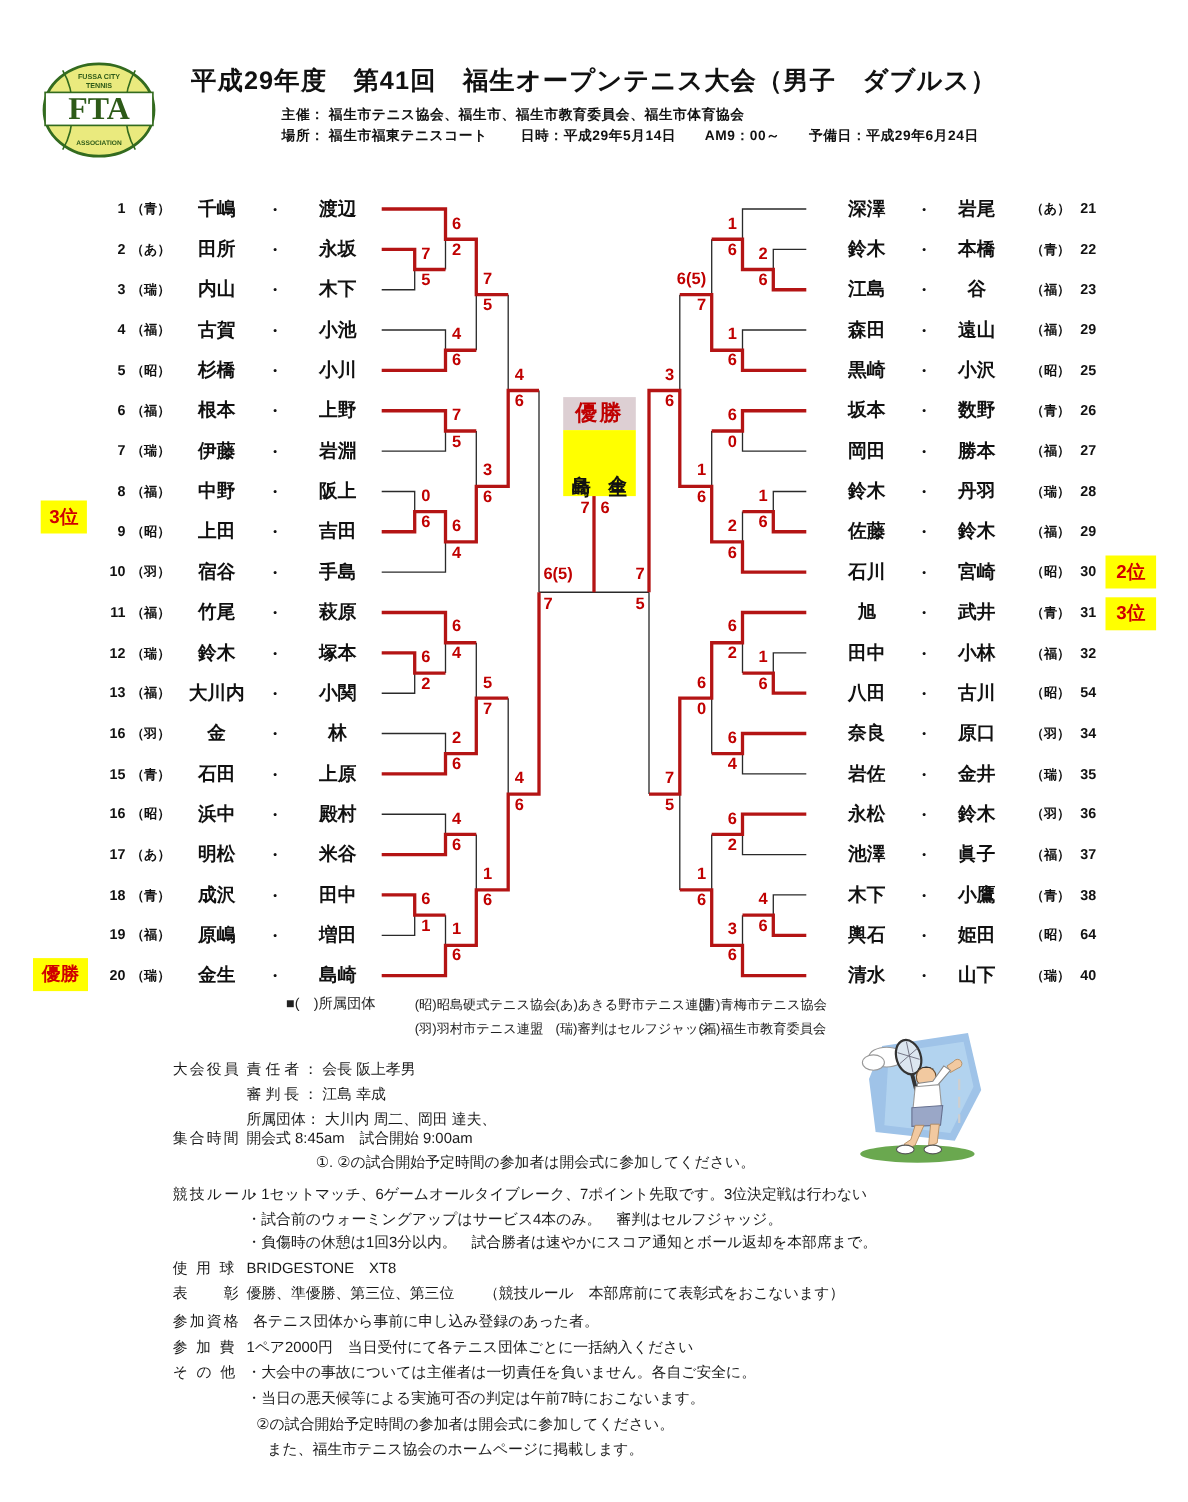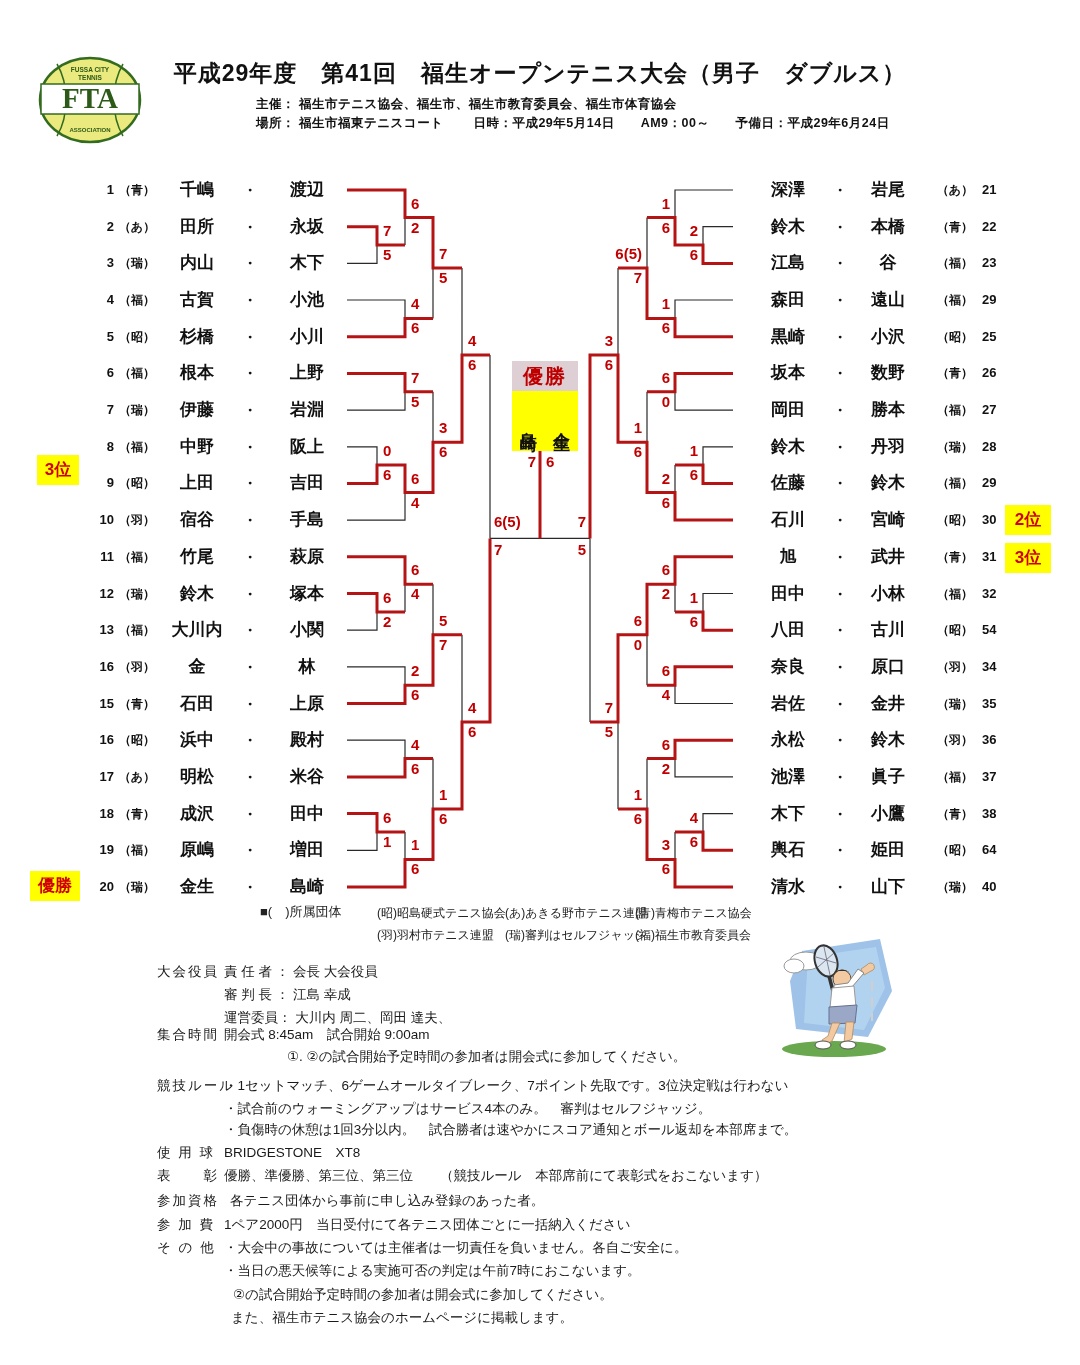--- a/index.html
+++ b/index.html
@@ -469,43 +469,43 @@
 
 <div class="lg lg-h" style="left:260px;top:903px">■(　)所属団体</div>
 <div class="lg" style="left:377px;top:905px">(昭)昭島硬式テニス協会</div>
 <div class="lg" style="left:505px;top:905px">(あ)あきる野市テニス連盟</div>
 <div class="lg" style="left:635px;top:905px">(青)青梅市テニス協会</div>
 <div class="lg" style="left:377px;top:927px">(羽)羽村市テニス連盟</div>
 <div class="lg" style="left:505px;top:927px">(瑞)審判はセルフジャッジ</div>
 <div class="lg" style="left:635px;top:927px">(福)福生市教育委員会</div>
 
 <div class="il" style="left:157px;top:963px">大会役員</div>
-<div class="ic" style="left:224px;top:963px">責 任 者 ： 会長 大会役員</div>
+<div class="ic" style="left:224px;top:963px">責 任 者 ： 会長 阪上孝男</div>
 <div class="ic" style="left:224px;top:986px">審 判 長 ： 江島 幸成</div>
-<div class="ic" style="left:224px;top:1009px">運営委員： 大川内 周二、岡田 達夫、</div>
+<div class="ic" style="left:224px;top:1009px">所属団体： 大川内 周二、岡田 達夫、</div>
 <div class="il" style="left:157px;top:1026px">集合時間</div>
 <div class="ic" style="left:224px;top:1026px">開会式 8:45am　試合開始 9:00am</div>
 <div class="ic" style="left:287px;top:1048px">①. ②の試合開始予定時間の参加者は開会式に参加してください。</div>
 <div class="il" style="left:157px;top:1077px">競技ルール</div>
 <div class="ic" style="left:224px;top:1077px">・1セットマッチ、6ゲームオールタイブレーク、7ポイント先取です。3位決定戦は行わない</div>
 <div class="ic" style="left:224px;top:1100px">・試合前のウォーミングアップはサービス4本のみ。　審判はセルフジャッジ。</div>
 <div class="ic" style="left:224px;top:1121px">・負傷時の休憩は1回3分以内。　試合勝者は速やかにスコア通知とボール返却を本部席まで。</div>
 <div class="il" style="left:157px;top:1144px">使 用 球</div>
 <div class="ic" style="left:224px;top:1144px">BRIDGESTONE　XT8</div>
 <div class="il" style="left:157px;top:1167px">表　　彰</div>
 <div class="ic" style="left:224px;top:1167px">優勝、準優勝、第三位、第三位　　（競技ルール　本部席前にて表彰式をおこないます）</div>
 <div class="il" style="left:157px;top:1192px">参加資格</div>
 <div class="ic" style="left:230px;top:1192px">各テニス団体から事前に申し込み登録のあった者。</div>
 <div class="il" style="left:157px;top:1216px">参 加 費</div>
 <div class="ic" style="left:224px;top:1216px">1ペア2000円　当日受付にて各テニス団体ごとに一括納入ください</div>
 <div class="il" style="left:157px;top:1239px">そ の 他</div>
 <div class="ic" style="left:224px;top:1239px">・大会中の事故については主催者は一切責任を負いません。各自ご安全に。</div>
 <div class="ic" style="left:224px;top:1262px">・当日の悪天候等による実施可否の判定は午前7時におこないます。</div>
 <div class="ic" style="left:233px;top:1286px">②の試合開始予定時間の参加者は開会式に参加してください。</div>
-<div class="ic" style="left:231px;top:1309px">また、福生市テニス協会のホームページに掲載します。</div>
+<div class="ic" style="left:243px;top:1309px">また、福生市テニス協会のホームページに掲載します。</div>
 
 <div class="abs" style="left:768px;top:933px;width:132px;height:126px">
   <svg width="132" height="126" viewBox="0 0 132 126">
     <path d="M34 18 L112 6 L124 58 L100 104 L28 96 L22 48 Z" fill="#9fc3e8"></path>
     <path d="M40 24 L108 14 L117 55 L96 97 L36 90 Z" fill="#badaf2" opacity="0.7"></path>
     <ellipse cx="38" cy="28" rx="16" ry="9" fill="#ffffff" stroke="#999" stroke-width="1"></ellipse>
     <ellipse cx="26" cy="33" rx="10" ry="7" fill="#ffffff" stroke="#999" stroke-width="1"></ellipse>
     <ellipse cx="66" cy="116" rx="52" ry="8" fill="#6aa84f"></ellipse>
     <g>
       <ellipse cx="58" cy="28" rx="11" ry="16" transform="rotate(-18 58 28)" fill="#dce6f0" stroke="#333" stroke-width="2"></ellipse>

